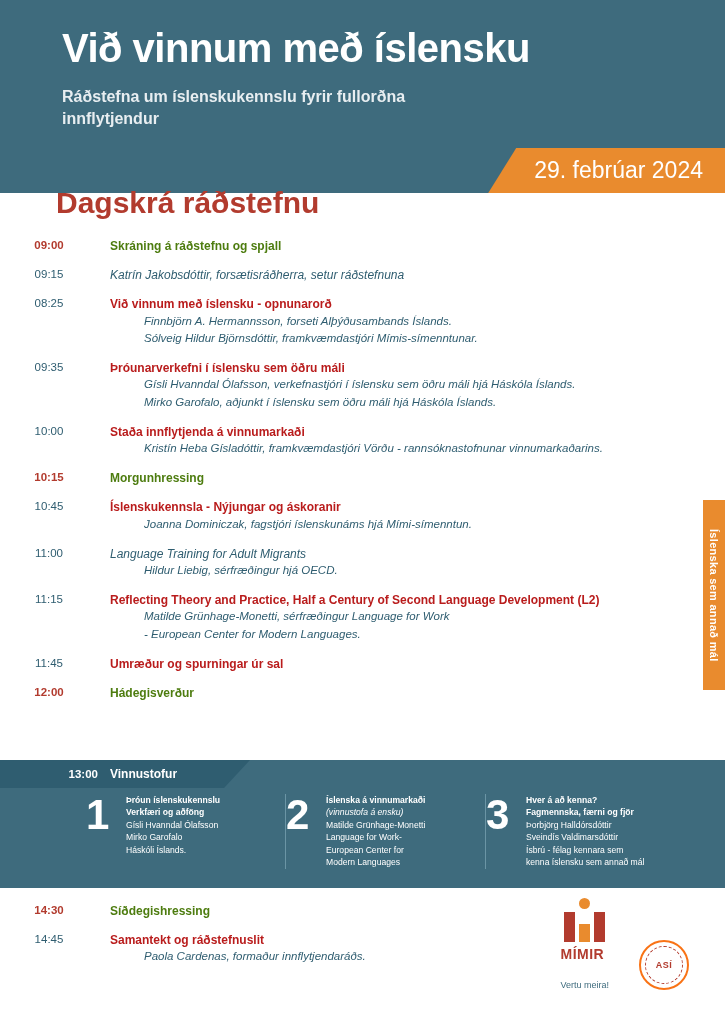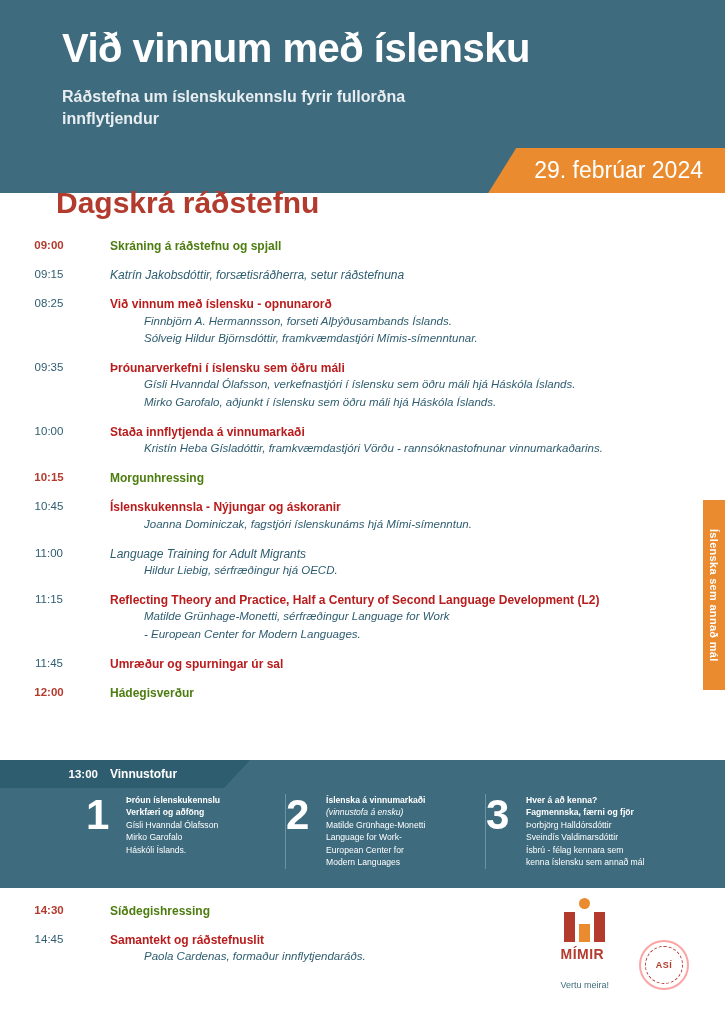--- a/index.html
+++ b/index.html
@@ -231,21 +231,21 @@
     color: #b23b2e;
     letter-spacing: 0.5px;
   }
   .mimir-tag {
     font-size: 9px;
     color: #3e6b7d;
     margin-top: 18px;
   }
   .asi-logo {
     width: 50px; height: 50px;
-    border: 2px solid #fca5a5;
+    border: 2px solid #f97316;
     border-radius: 50%;
     position: relative;
     display: flex;
     align-items: center;
     justify-content: center;
   }
   .asi-logo::before {
     content: "";
     position: absolute;
     inset: 4px;

